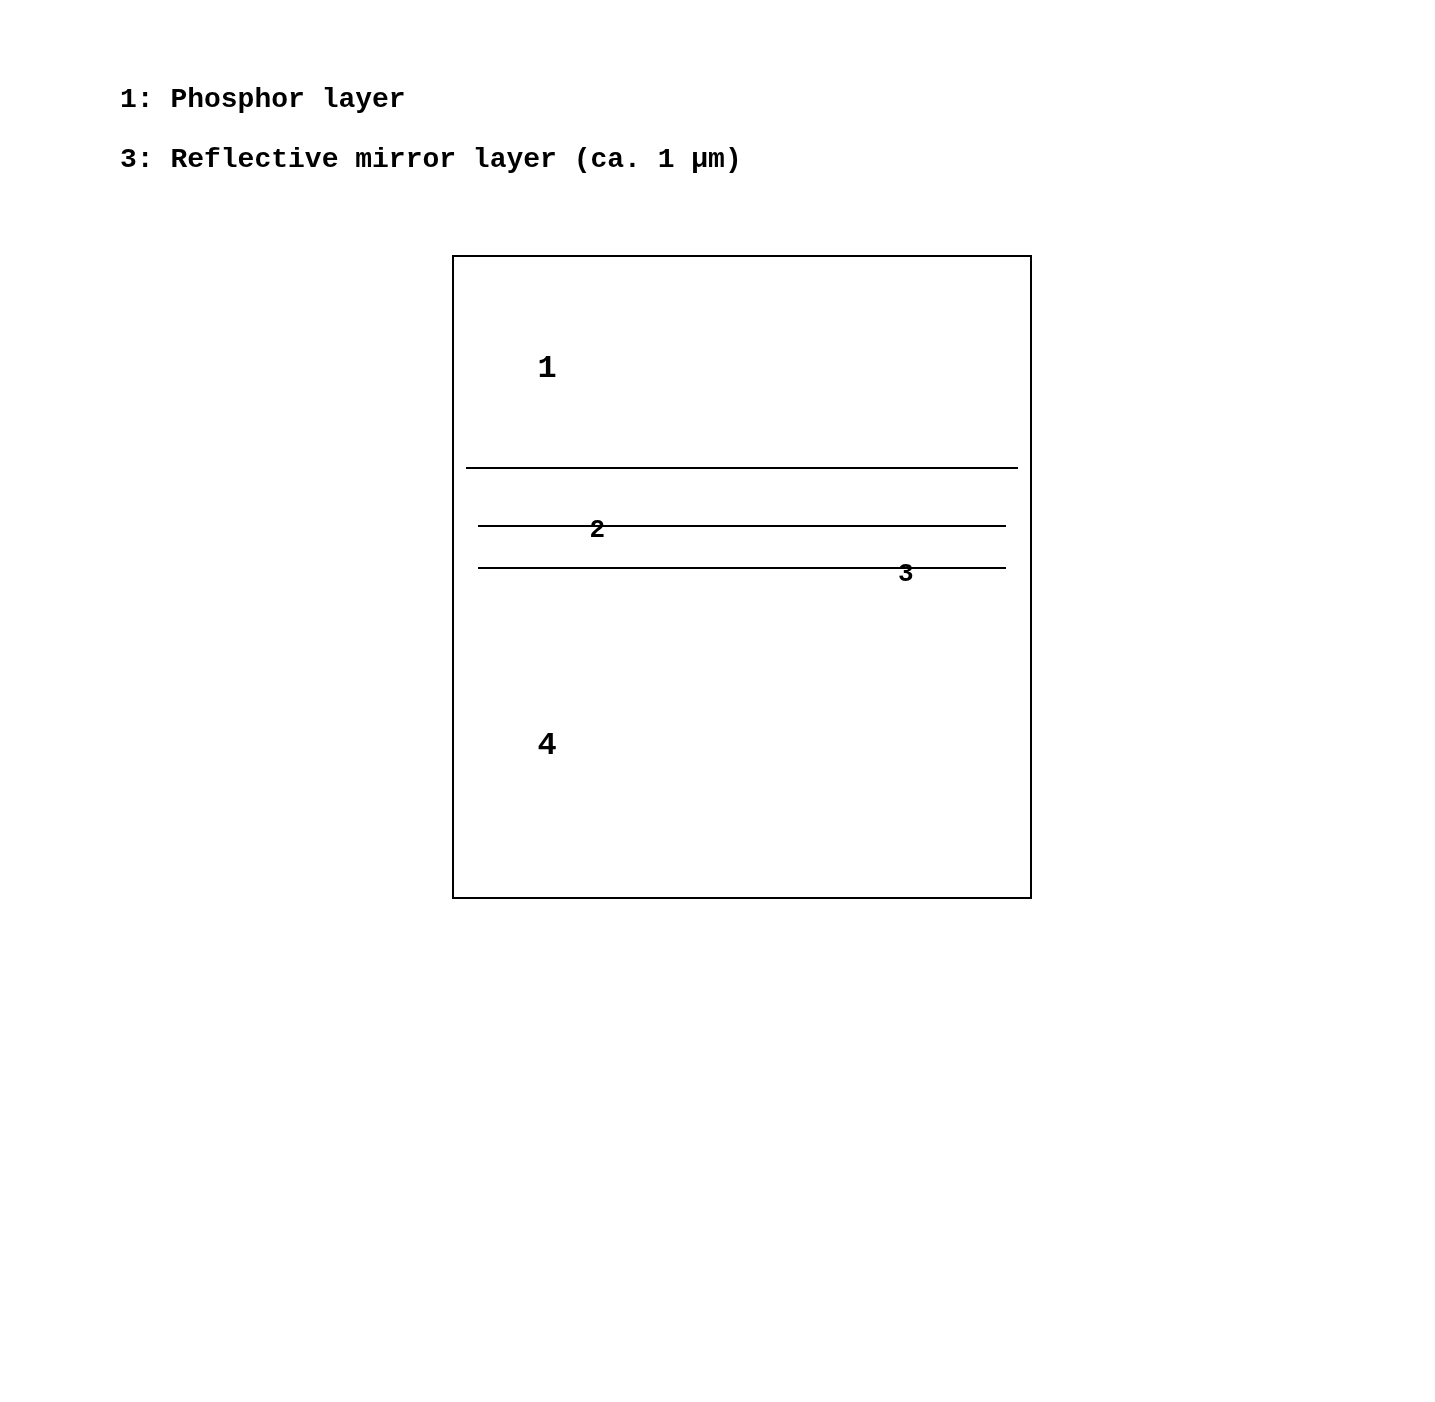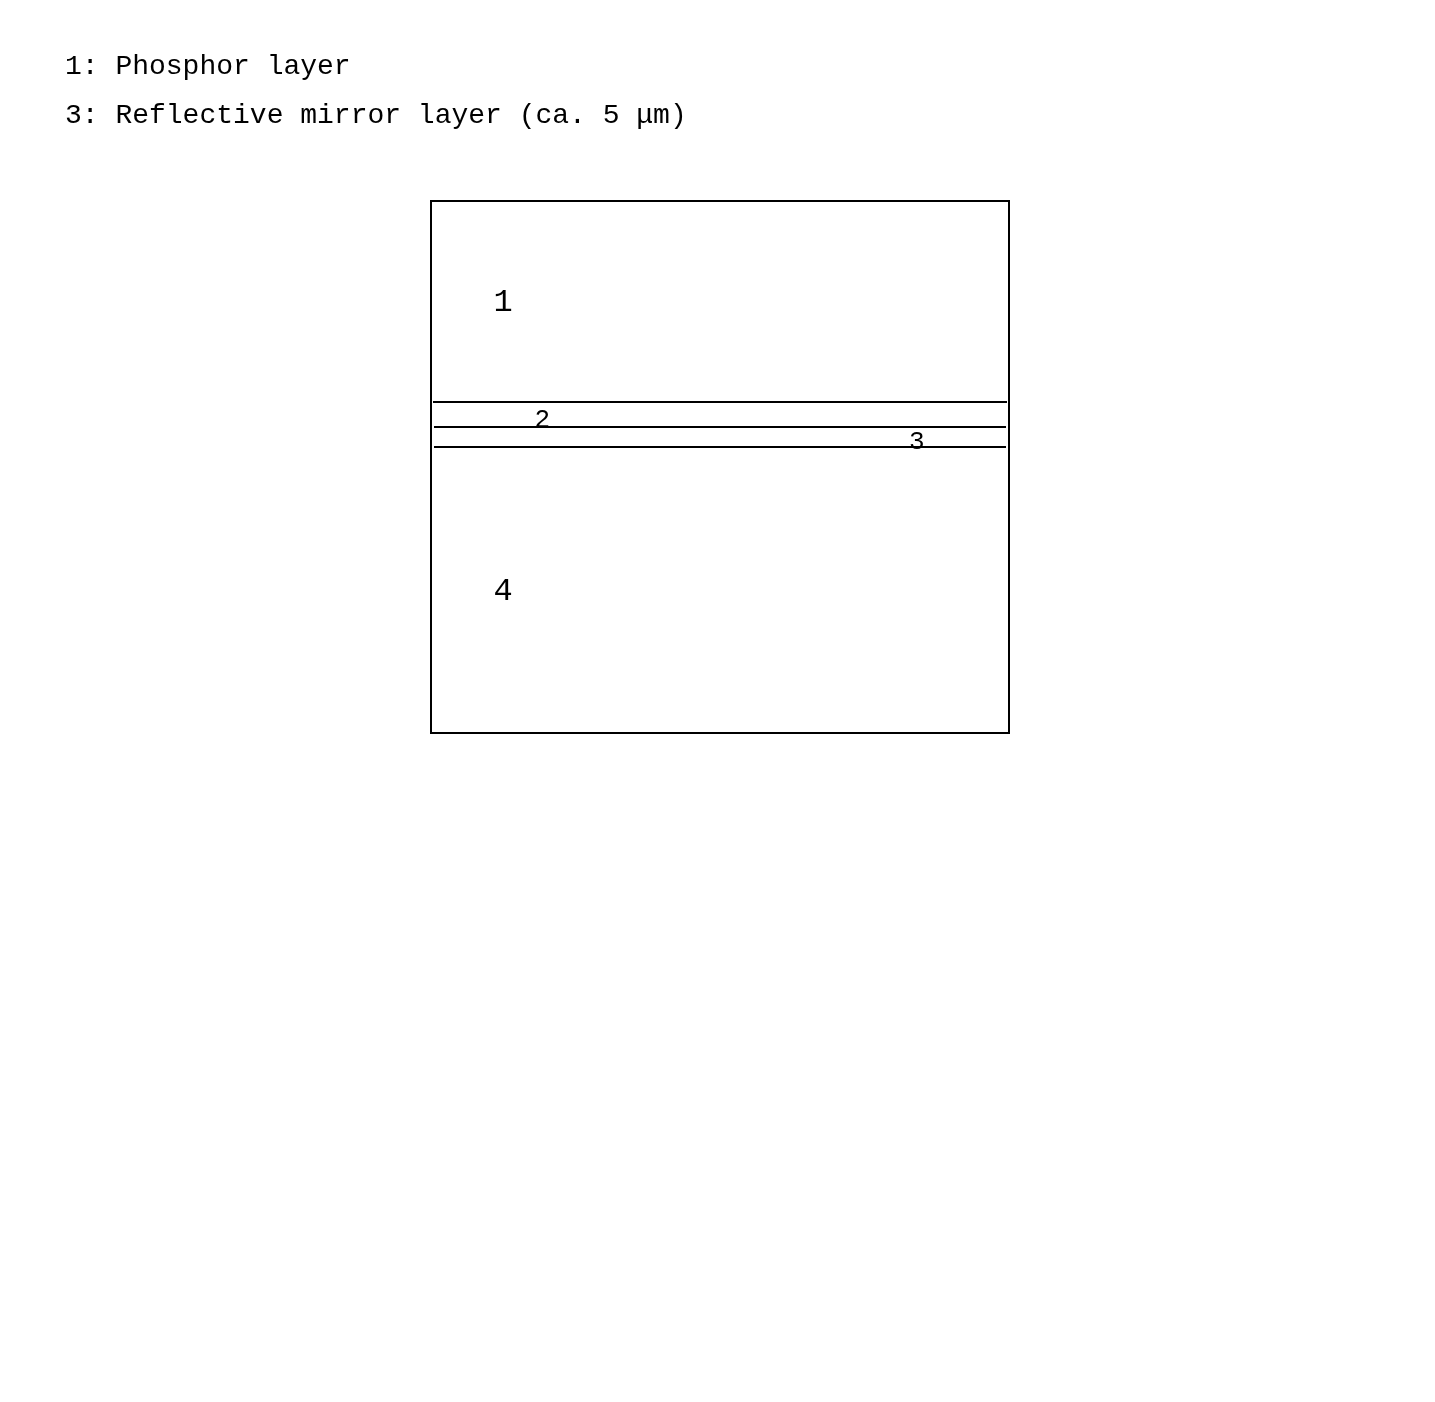--- a/index.html
+++ b/index.html
@@ -1,18 +1,19 @@
 <!DOCTYPE html>
 <html><head>
   <meta charset="utf-8">
   <style>
     * {
-      margin: 1px;
+      margin: 12px;
       padding: 0;
       box-sizing: border-box;
+      font-weight: bold;
     }
 
     body {
       background: #ffffff;
       font-family: 'Courier New', Courier, monospace;
       width: 1435px;
       min-height: 1402px;
       padding: 40px 60px;
     }
 
@@ -99,21 +100,21 @@
     }
   </style>
 </head>
 <body>
 
 <ul class="legend-list">
   <li class="legend-item">
     <span>1: Phosphor layer</span>
   </li>
   <li class="legend-item">
-    <span>3: Reflective mirror layer (ca. 5 μm)</span>
+    <span>3: Reflective mirror layer (ca. 1 μm)</span>
   </li>
 </ul>
 
 <div class="diagram-container">
   <div class="diagram">
     <div class="layer-1">
       <span>1</span>
     </div>
     <div class="layer-2-3-wrapper">
       <div class="layer-2">

